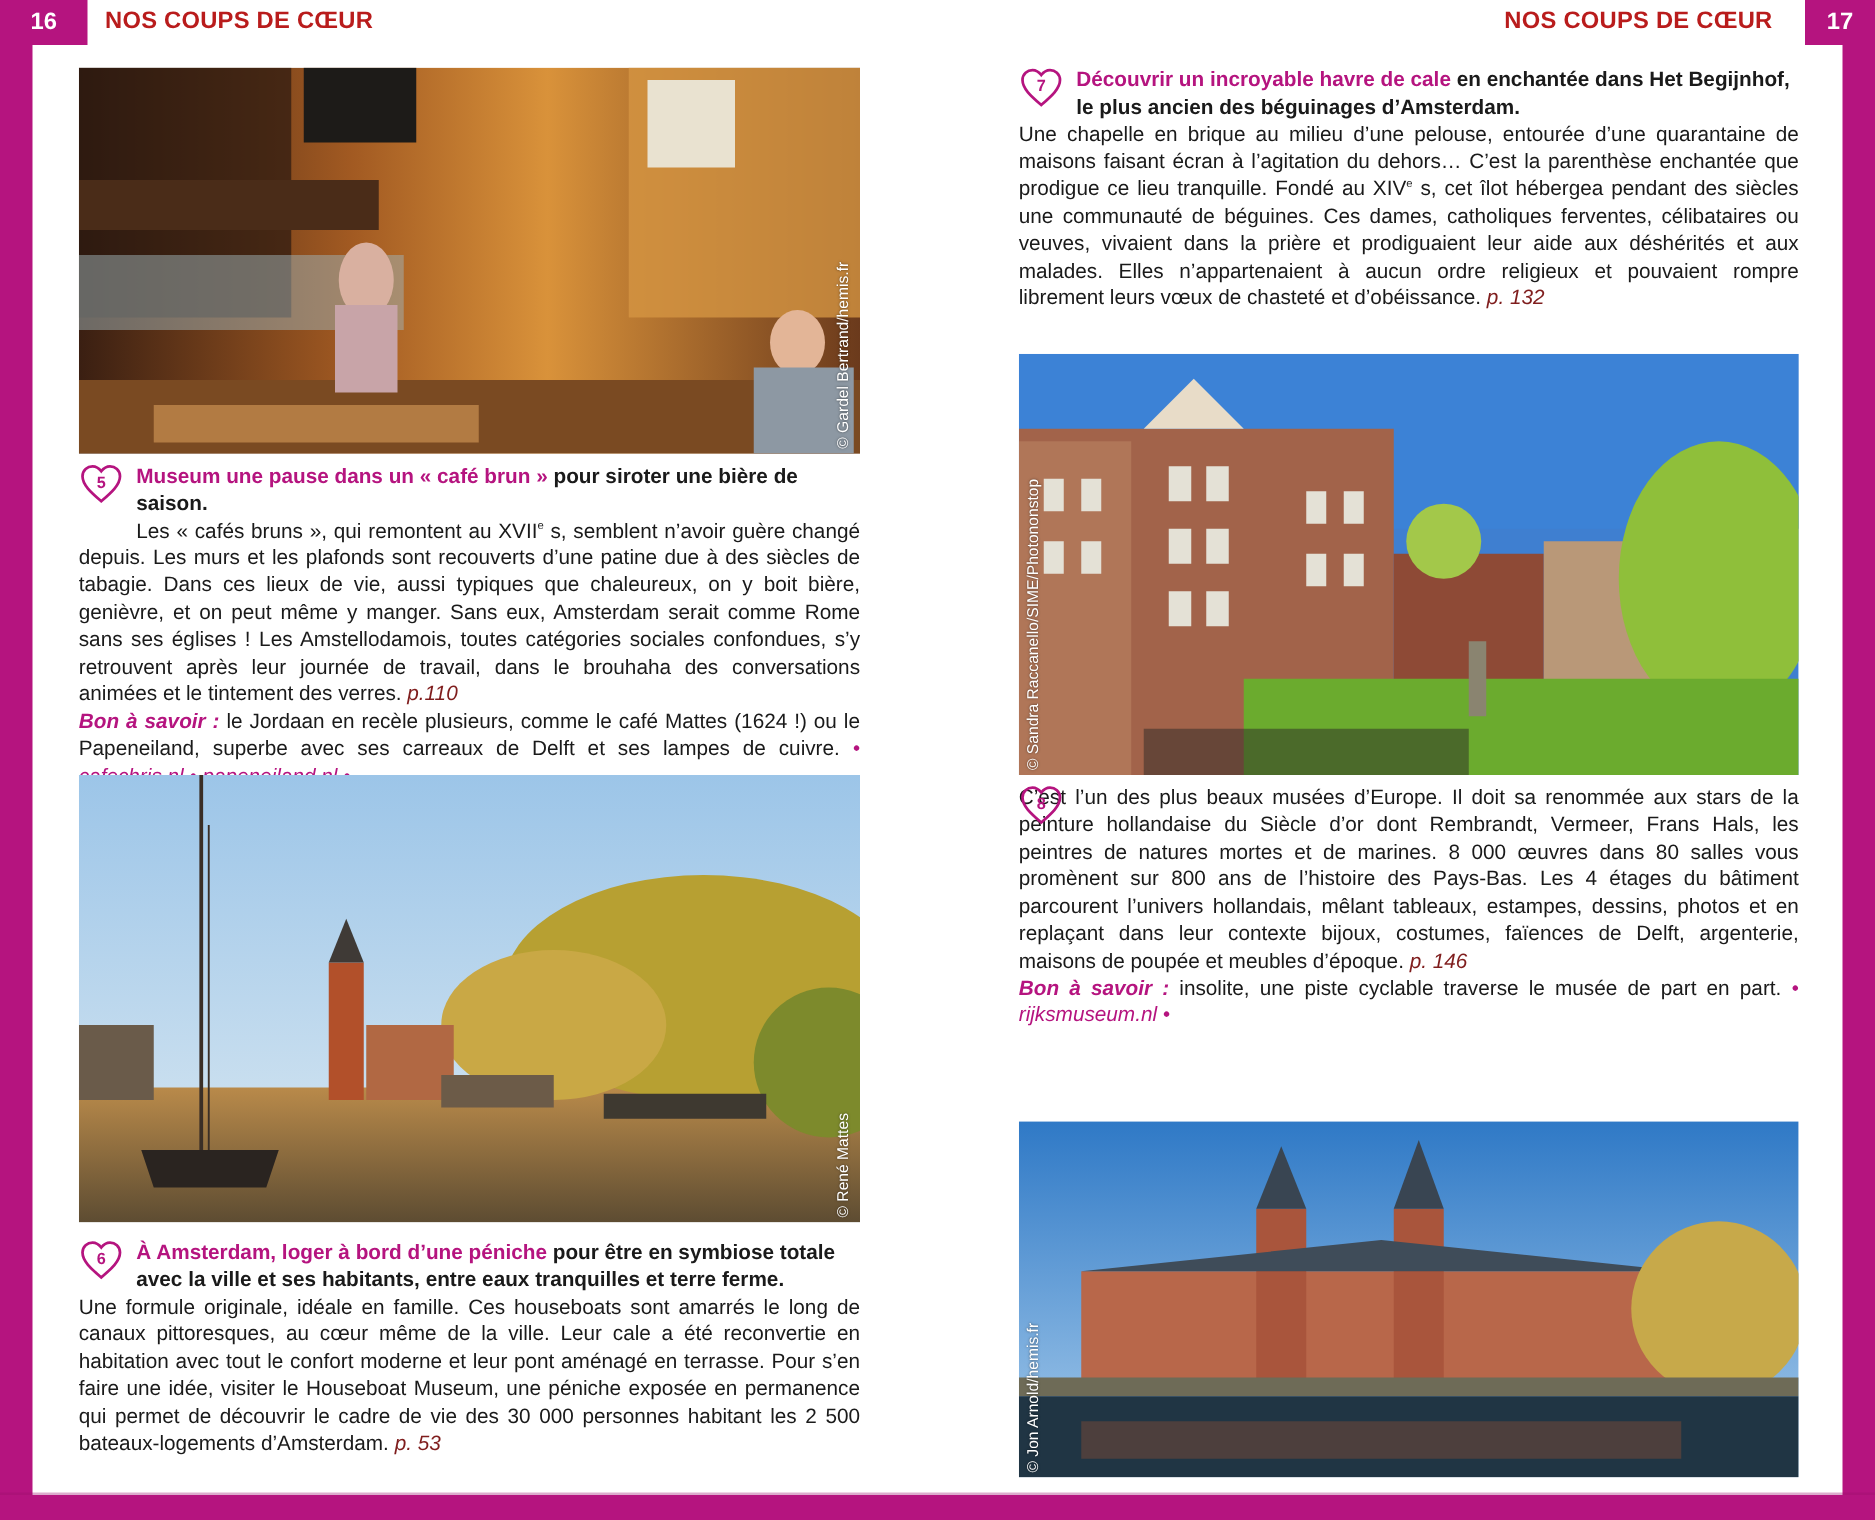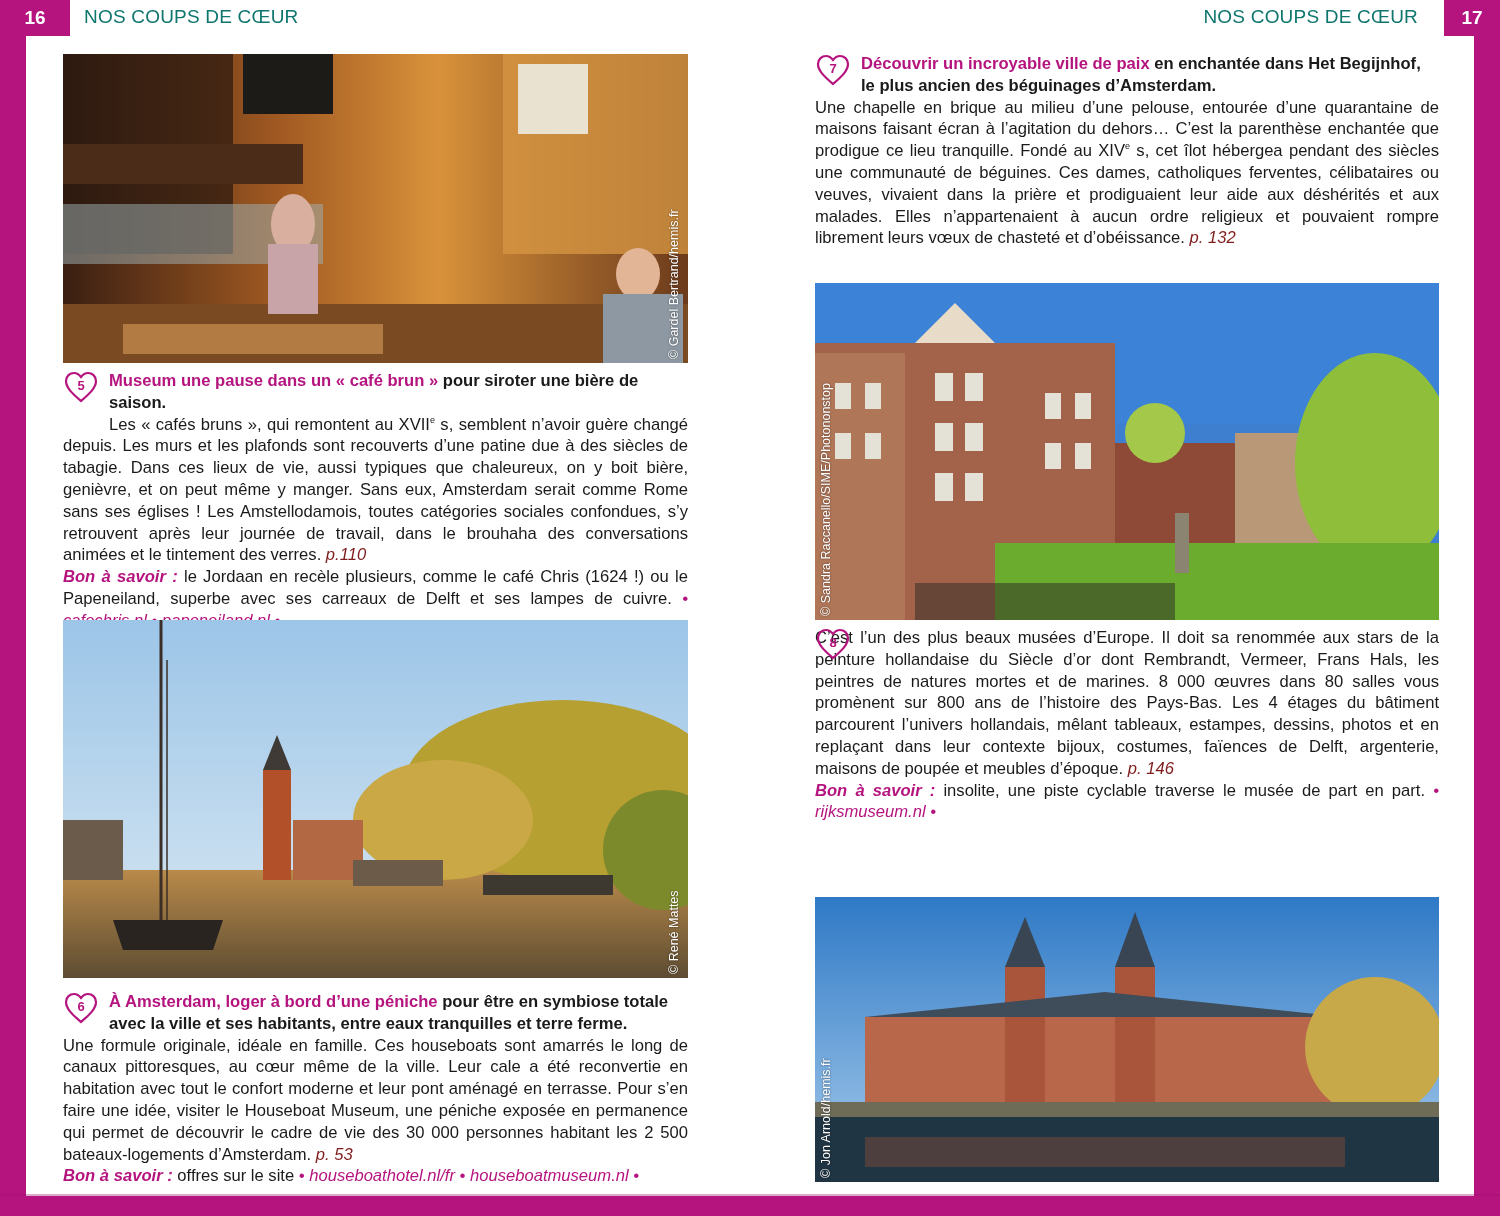--- a/index.html
+++ b/index.html
@@ -9,21 +9,21 @@
   .frame-left { position: absolute; left: 0; top: 36px; width: 26px; height: 1180px; background: #b5147f; }
   .frame-right { position: absolute; right: 0; top: 36px; width: 26px; height: 1180px; background: #b5147f; }
   .frame-bottom { position: absolute; left: 0; bottom: 0; width: 1500px; height: 20px; background: #b5147f; }
   .frame-bottom-line { position: absolute; left: 0; bottom: 20px; width: 1500px; height: 2px; background: #9a0f6c; opacity: .35; }
 
   .page-num { position: absolute; top: 0; height: 36px; background: #b5147f; color: #fff;
     font-weight: bold; font-size: 19px; display: flex; align-items: center; justify-content: center; text-align: right; }
   .page-num.left { left: 0; width: 70px; }
   .page-num.right { right: 0; width: 56px; }
 
-  .running-head { position: absolute; top: 6px; color: #0f766e; font-weight: normal; font-size: 19px; letter-spacing: .2px; }
+  .running-head { position: absolute; top: 6px; color: #b91c1c; font-weight: bold; font-size: 19px; letter-spacing: .2px; }
   .running-head.left { left: 84px; }
   .running-head.right { right: 82px; }
 
   .photo { position: absolute; overflow: hidden; }
   .photo .credit { position: absolute; color: #fff; font-size: 12.5px; white-space: nowrap;
     transform-origin: left bottom; transform: rotate(-90deg); text-shadow: 0 0 2px rgba(0,0,0,.6); }
 
   .entry { position: absolute; font-size: 16.6px; line-height: 21.8px; text-align: justify; }
   .entry .heading { font-weight: bold; padding-left: 46px; text-align: left; }
   .entry .hl { color: #b5147f; }
@@ -81,21 +81,21 @@
 
 <div class="entry" style="left:63px;top:370px;width:625px;">
   <div class="heart">
     <svg viewBox="0 0 36 34">
         <path d="M18 31 C10 24 3 18 3 11 C3 6 7 3 11 3 C14 3 16.5 5 18 7 C19.5 5 22 3 25 3 C29 3 33 6 33 11 C33 18 26 24 18 31 Z" fill="none" stroke="#b5147f" stroke-width="2.2"></path>
       </svg>
     <span class="num">5</span>
   </div>
   <div class="heading"><span class="hl">Museum une pause dans un « café brun »</span><span> pour siroter une bière de saison.</span></div>
   <div class="body-first"><span>Les « cafés bruns », qui remontent au XVII</span><sup>e</sup><span> s, semblent n’avoir guère changé depuis. Les murs et les plafonds sont recouverts d’une patine due à des siècles de tabagie. Dans ces lieux de vie, aussi typiques que chaleureux, on y boit bière, genièvre, et on peut même y manger. Sans eux, Amsterdam serait comme Rome sans ses églises ! Les Amstellodamois, toutes catégories sociales confondues, s’y retrouvent après leur journée de travail, dans le brouhaha des conversations animées et le tintement des verres. </span><span class="pref">p.110</span></div>
-  <div><span class="bon">Bon à savoir :</span><span class="it"> le Jordaan en recèle plusieurs, comme le café </span><span>Chris</span><span class="it"> (1624 !) ou le </span><span>Papeneiland</span><span class="it">, superbe avec ses carreaux de Delft et ses lampes de cuivre.</span><span class="link"> • cafechris.nl • papeneiland.nl •</span></div>
+  <div><span class="bon">Bon à savoir :</span><span class="it"> le Jordaan en recèle plusieurs, comme le café </span><span>Mattes</span><span class="it"> (1624 !) ou le </span><span>Papeneiland</span><span class="it">, superbe avec ses carreaux de Delft et ses lampes de cuivre.</span><span class="link"> • cafechris.nl • papeneiland.nl •</span></div>
 </div>
 
 <div class="photo" style="left:63px;top:620px;width:625px;height:358px;">
   <svg width="625" height="358" viewBox="0 0 625 358" preserveAspectRatio="none">
     <defs>
       <linearGradient id="sky" x1="0" y1="0" x2="0" y2="1">
         <stop offset="0" stop-color="#9cc5e8"></stop>
           <stop offset="1" stop-color="#dbe9f2"></stop>
       </linearGradient>
       <linearGradient id="water" x1="0" y1="0" x2="0" y2="1">
@@ -123,31 +123,30 @@
 
 <div class="entry" style="left:63px;top:991px;width:625px;">
   <div class="heart">
     <svg viewBox="0 0 36 34">
         <path d="M18 31 C10 24 3 18 3 11 C3 6 7 3 11 3 C14 3 16.5 5 18 7 C19.5 5 22 3 25 3 C29 3 33 6 33 11 C33 18 26 24 18 31 Z" fill="none" stroke="#b5147f" stroke-width="2.2"></path>
       </svg>
     <span class="num">6</span>
   </div>
   <div class="heading"><span class="hl">À Amsterdam, loger à bord d’une péniche</span><span> pour être en symbiose totale avec la ville et ses habitants, entre eaux tranquilles et terre ferme.</span></div>
   <div><span>Une formule originale, idéale en famille. Ces </span><span class="it">houseboats</span><span> sont amarrés le long de canaux pittoresques, au cœur même de la ville. Leur cale a été reconvertie en habitation avec tout le confort moderne et leur pont aménagé en terrasse. Pour s’en faire une idée, visiter le </span><span class="it">Houseboat Museum,</span><span> une péniche exposée en permanence qui permet de découvrir le cadre de vie des 30 000 personnes habitant les 2 500 bateaux-logements d’Amsterdam. </span><span class="pref">p. 53</span></div>
-  <div><span class="bon">Bon à savoir :</span><span class="it"> offres sur le site</span><span class="link"> • houseboathotel.nl/fr • houseboatmuseum.nl •</span></div>
 </div>
 
 <div class="entry" style="left:815px;top:53px;width:624px;">
   <div class="heart">
     <svg viewBox="0 0 36 34">
         <path d="M18 31 C10 24 3 18 3 11 C3 6 7 3 11 3 C14 3 16.5 5 18 7 C19.5 5 22 3 25 3 C29 3 33 6 33 11 C33 18 26 24 18 31 Z" fill="none" stroke="#b5147f" stroke-width="2.2"></path>
       </svg>
     <span class="num">7</span>
   </div>
-  <div class="heading"><span class="hl">Découvrir un incroyable ville de paix</span><span> en enchantée dans </span><span class="it">Het Begijnhof,</span><span> le plus ancien des béguinages d’Amsterdam.</span></div>
+  <div class="heading"><span class="hl">Découvrir un incroyable havre de cale</span><span> en enchantée dans </span><span class="it">Het Begijnhof,</span><span> le plus ancien des béguinages d’Amsterdam.</span></div>
   <div><span>Une chapelle en brique au milieu d’une pelouse, entourée d’une quarantaine de maisons faisant écran à l’agitation du dehors… C’est la parenthèse enchantée que prodigue ce lieu tranquille. Fondé au XIV</span><sup>e</sup><span> s, cet îlot hébergea pendant des siècles une communauté de béguines. Ces dames, catholiques ferventes, célibataires ou veuves, vivaient dans la prière et prodiguaient leur aide aux déshérités et aux malades. Elles n’appartenaient à aucun ordre religieux et pouvaient rompre librement leurs vœux de chasteté et d’obéissance. </span><span class="pref">p. 132</span></div>
 </div>
 
 <div class="photo" style="left:815px;top:283px;width:624px;height:337px;">
   <svg width="624" height="337" viewBox="0 0 624 337" preserveAspectRatio="none">
     <rect width="624" height="337" fill="#3f7fd0"></rect>
     <rect x="0" y="0" width="624" height="140" fill="#3c82d6"></rect>
     <rect x="0" y="60" width="300" height="277" fill="#a2634a"></rect>
     <polygon points="100,60 140,20 180,60" fill="#e8dcc8"></polygon>
     <rect x="0" y="70" width="90" height="267" fill="#b07658"></rect>

